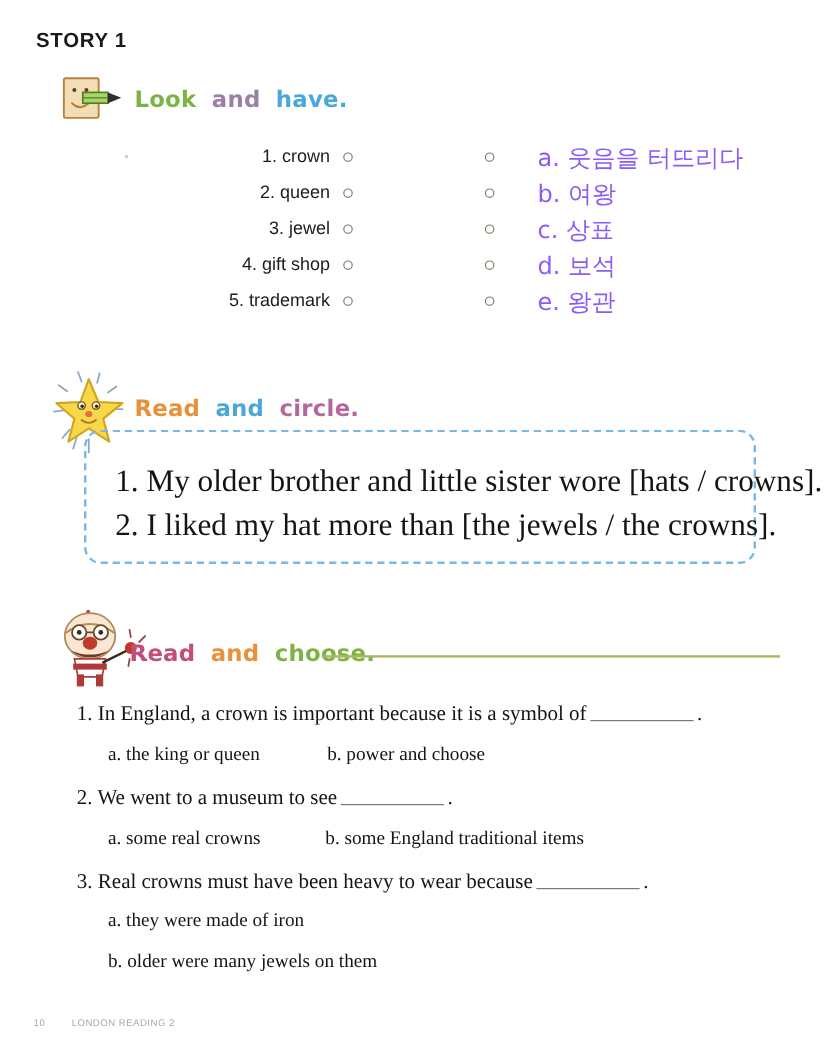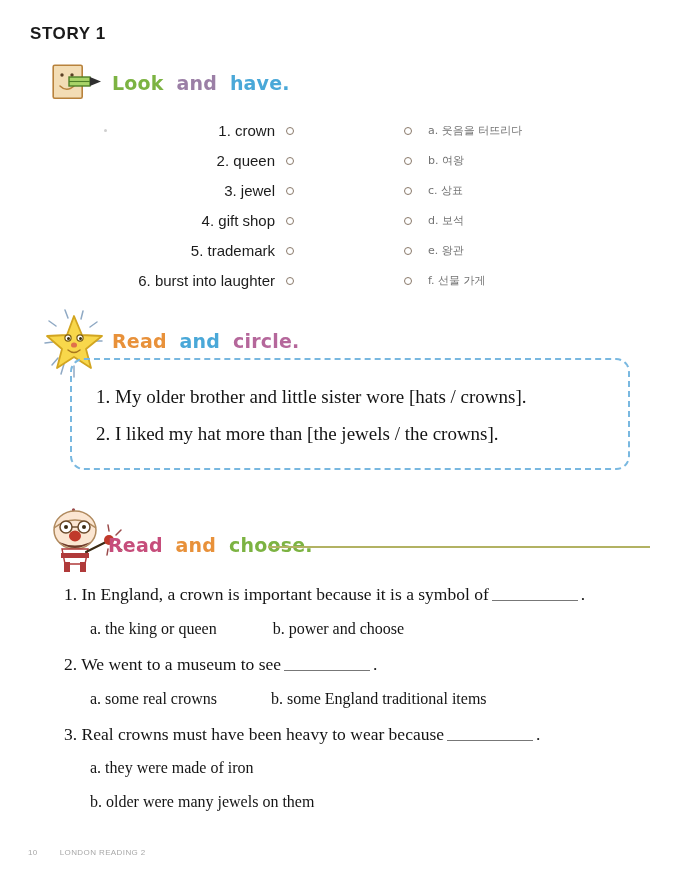--- a/index.html
+++ b/index.html
@@ -98,24 +98,24 @@
     height: 8px;
     border: 1.6px solid #8a7a6b;
     border-radius: 50%;
     top: 11px;
     box-sizing: border-box;
   }
   .dot-left  { left: 286px; }
   .dot-right { left: 404px; }
   .match-right-label {
     position: absolute;
-    left: 428px;
+    left: 448px;
     font-family: "DejaVu Sans", sans-serif;
-    font-size: 11px;
-    color: #737373;
+    font-size: 20px;
+    color: #8b5cf6;
     white-space: nowrap;
   }
 
   
   .artifact-dot {
     position: absolute;
     left: 104px;
     top: 129px;
     width: 3px;
     height: 3px;
@@ -130,21 +130,21 @@
     top: 358px;
     width: 560px;
     height: 112px;
     border: 2px dashed #79b8e0;
     border-radius: 14px;
     box-sizing: border-box;
   }
   .dashed-line {
     position: absolute;
     font-family: "Liberation Serif", serif;
-    font-size: 19px;
+    font-size: 26px;
     color: #141414;
     white-space: nowrap;
   }
   .dashed-line.l1 { left: 96px; top: 386px; }
   .dashed-line.l2 { left: 96px; top: 423px; text-align: center; }
 
   
   .olive-rule {
     position: absolute;
     left: 268px;
@@ -251,26 +251,20 @@
       <div class="match-right-label">d. 보석</div>
     </div>
 
     <div class="match-row">
       <div class="match-left-label">5. trademark</div>
       <div class="dot dot-left"></div>
       <div class="dot dot-right"></div>
       <div class="match-right-label">e. 왕관</div>
     </div>
 
-    <div class="match-row">
-      <div class="match-left-label">6. burst into laughter</div>
-      <div class="dot dot-left"></div>
-      <div class="dot dot-right"></div>
-      <div class="match-right-label">f. 선물 가게</div>
-    </div>
 
   </div>
 
   <div class="icon-star">
     <svg width="72" height="74" viewBox="0 0 72 74">
       <g stroke="#8fa9c4" stroke-width="1.5" stroke-linecap="round" fill="none">
         <line x1="24" y1="10" x2="21" y2="2"></line>
         <line x1="37" y1="11" x2="39" y2="3"></line>
         <line x1="12" y1="18" x2="5" y2="13"></line>
         <line x1="46" y1="19" x2="53" y2="14"></line>

